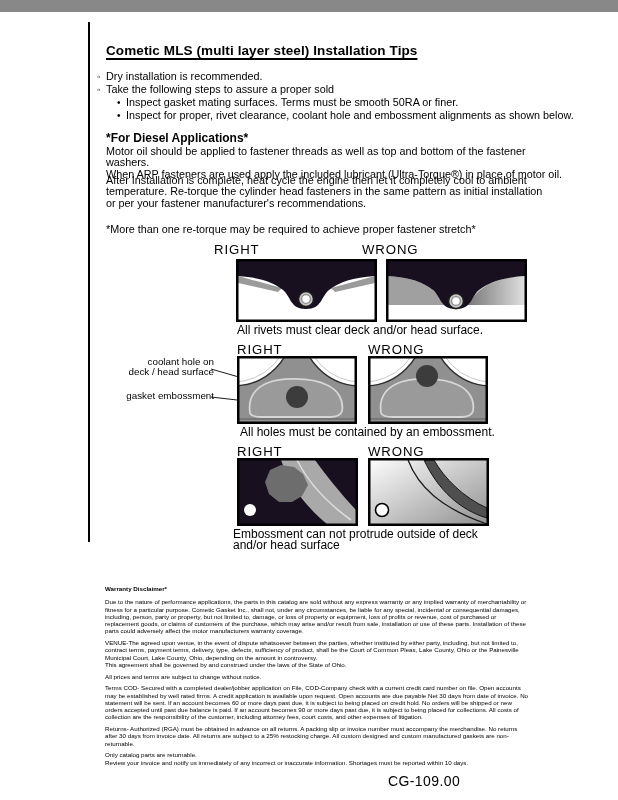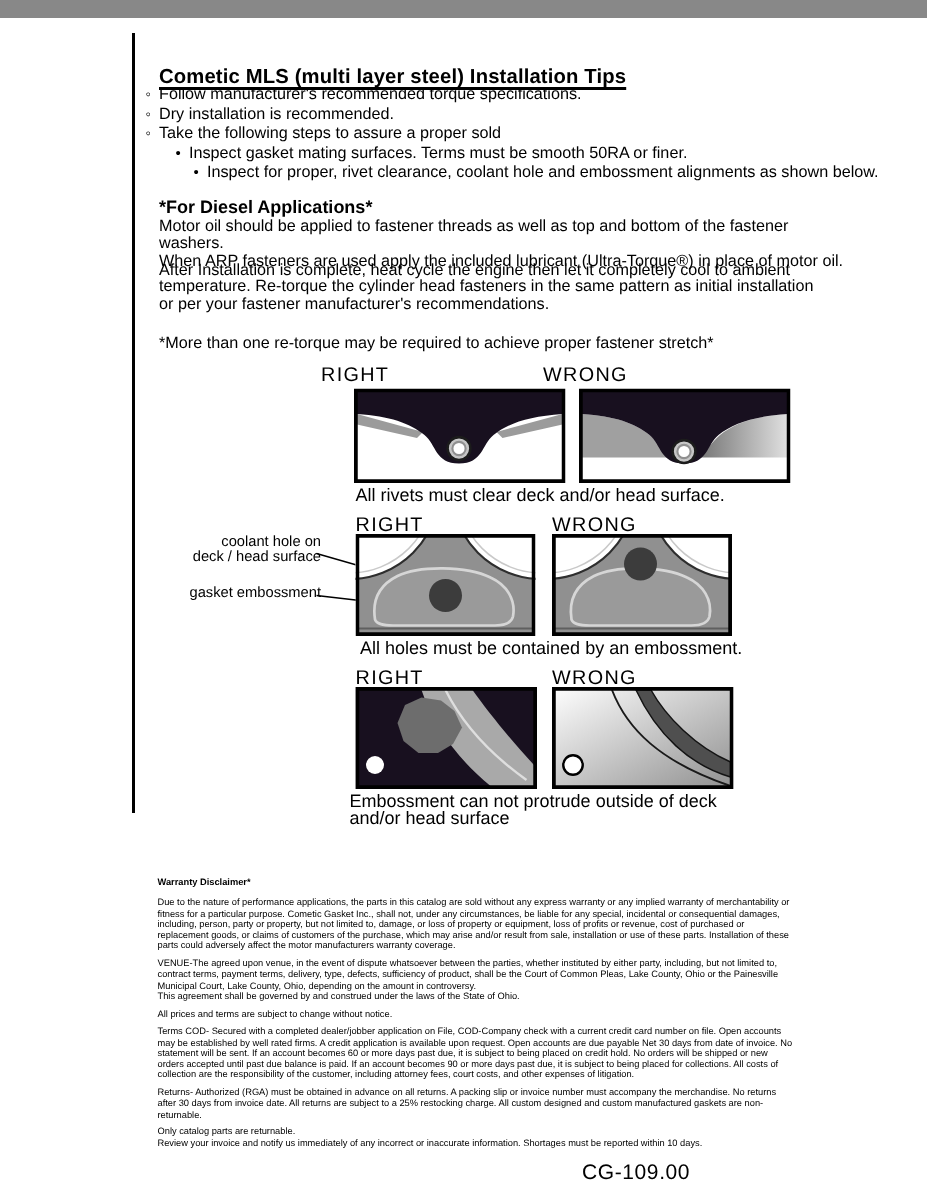--- a/index.html
+++ b/index.html
@@ -31,33 +31,30 @@
 </style>
 </head>
 <body>
 
 <div class="page">
 
   <div class="abs vrule"></div>
 
   <h1 class="abs title">Cometic MLS (multi layer steel) Installation Tips</h1>
 
-  <div class="abs bullet-line" style="left:97px;top:45px;">
-    <span class="mk">◦</span><span>Follow manufacturer's recommended torque specifications.</span>
-  </div>
   <div class="abs bullet-line" style="left:97px;top:58px;">
     <span class="mk">◦</span><span>Dry installation is recommended.</span>
   </div>
   <div class="abs bullet-line" style="left:97px;top:71px;">
     <span class="mk">◦</span><span>Take the following steps to assure a proper sold</span>
   </div>
   <div class="abs bullet-line" style="left:117px;top:84px;">
     <span class="mk">•</span><span>Inspect gasket mating surfaces.  Terms must be smooth 50RA or finer.</span>
   </div>
-  <div class="abs bullet-line" style="left:129px;top:97px;">
+  <div class="abs bullet-line" style="left:117px;top:97px;">
     <span class="mk">•</span><span>Inspect for proper, rivet clearance, coolant hole and embossment alignments as shown below.</span>
   </div>
 
   <div class="abs diesel-h">*For Diesel Applications*</div>
   <div class="abs body-p" style="top:134px;">Motor oil should be applied to fastener threads as well as top and bottom of the fastener washers.
 When ARP fasteners are used apply the included lubricant (Ultra-Torque®) in place of motor oil.</div>
   <div class="abs body-p" style="top:163px;">After Installation is complete, heat cycle the engine then let it completely cool to ambient
 temperature. Re-torque the cylinder head fasteners in the same pattern as initial installation
 or per your fastener manufacturer's recommendations.</div>
   <div class="abs body-p" style="top:212px;">*More than one re-torque may be required to achieve proper fastener stretch*</div>

